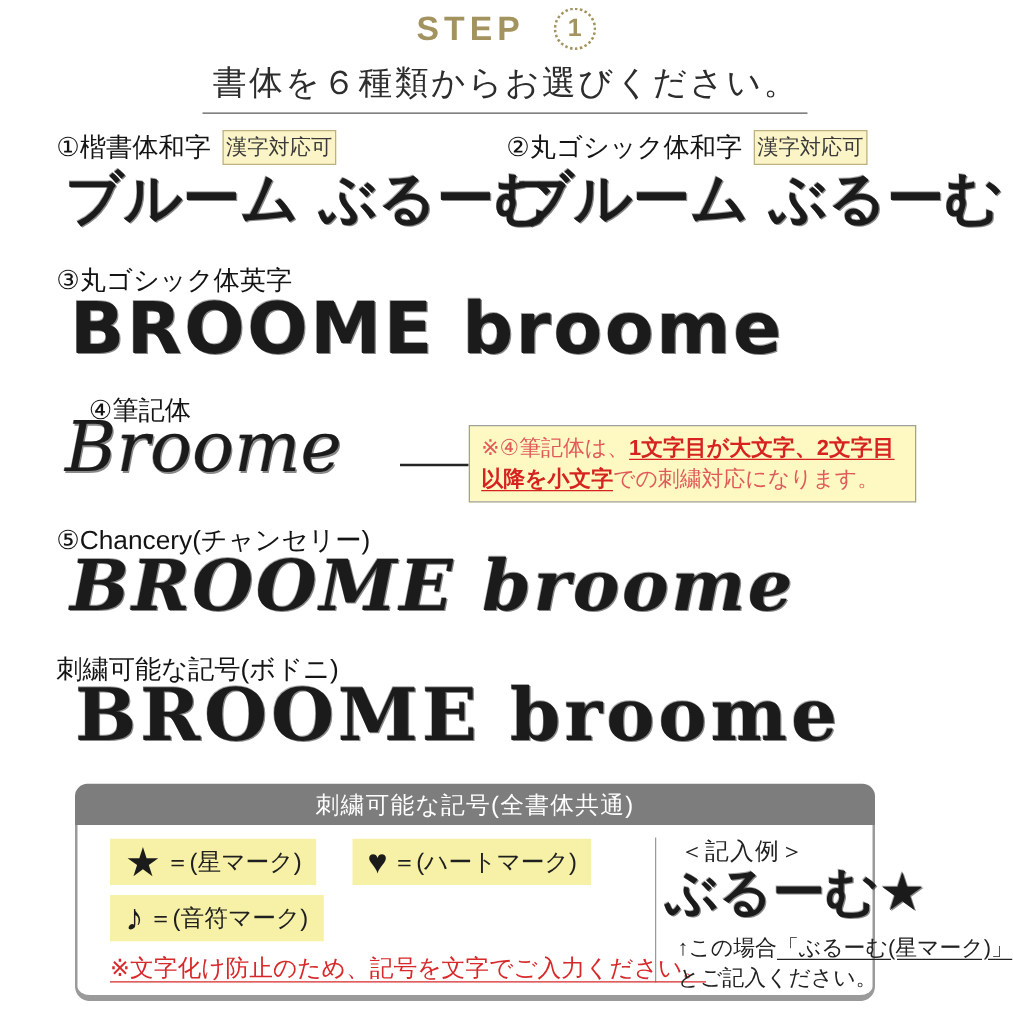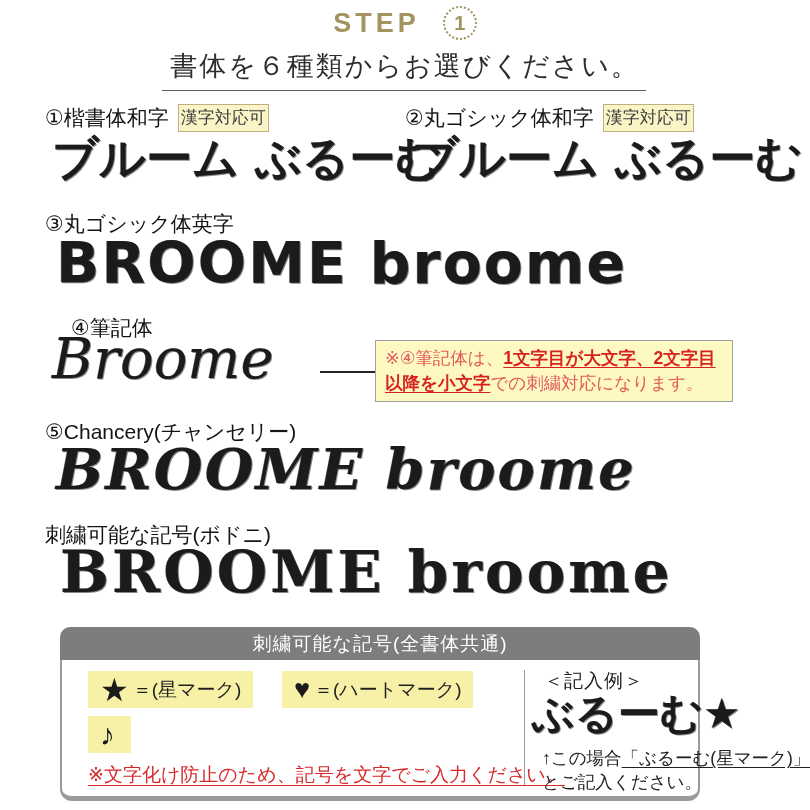--- a/index.html
+++ b/index.html
@@ -96,20 +96,21 @@
       <div class="sym-chip chip-star">
         <span class="glyph glyph-star">★</span>
         <span>＝(星マーク)</span>
       </div>
       <div class="sym-chip chip-heart">
         <span class="glyph glyph-heart">♥</span>
         <span>＝(ハートマーク)</span>
       </div>
       <div class="sym-chip chip-note">
         <span class="glyph glyph-note">♪</span>
+        <span>＝(音符マーク)</span>
       </div>
 
       <div class="panel-warning">※文字化け防止のため、記号を文字でご入力ください。</div>
 
       <div class="example-heading">＜記入例＞</div>
       <div class="stitch example-sample">ぶるーむ★</div>
       <div class="example-caption-1">
         <span>↑この場合</span><span class="caption-quoted">「ぶるーむ(星マーク)」</span>
       </div>
       <div class="example-caption-2">とご記入ください。</div>

